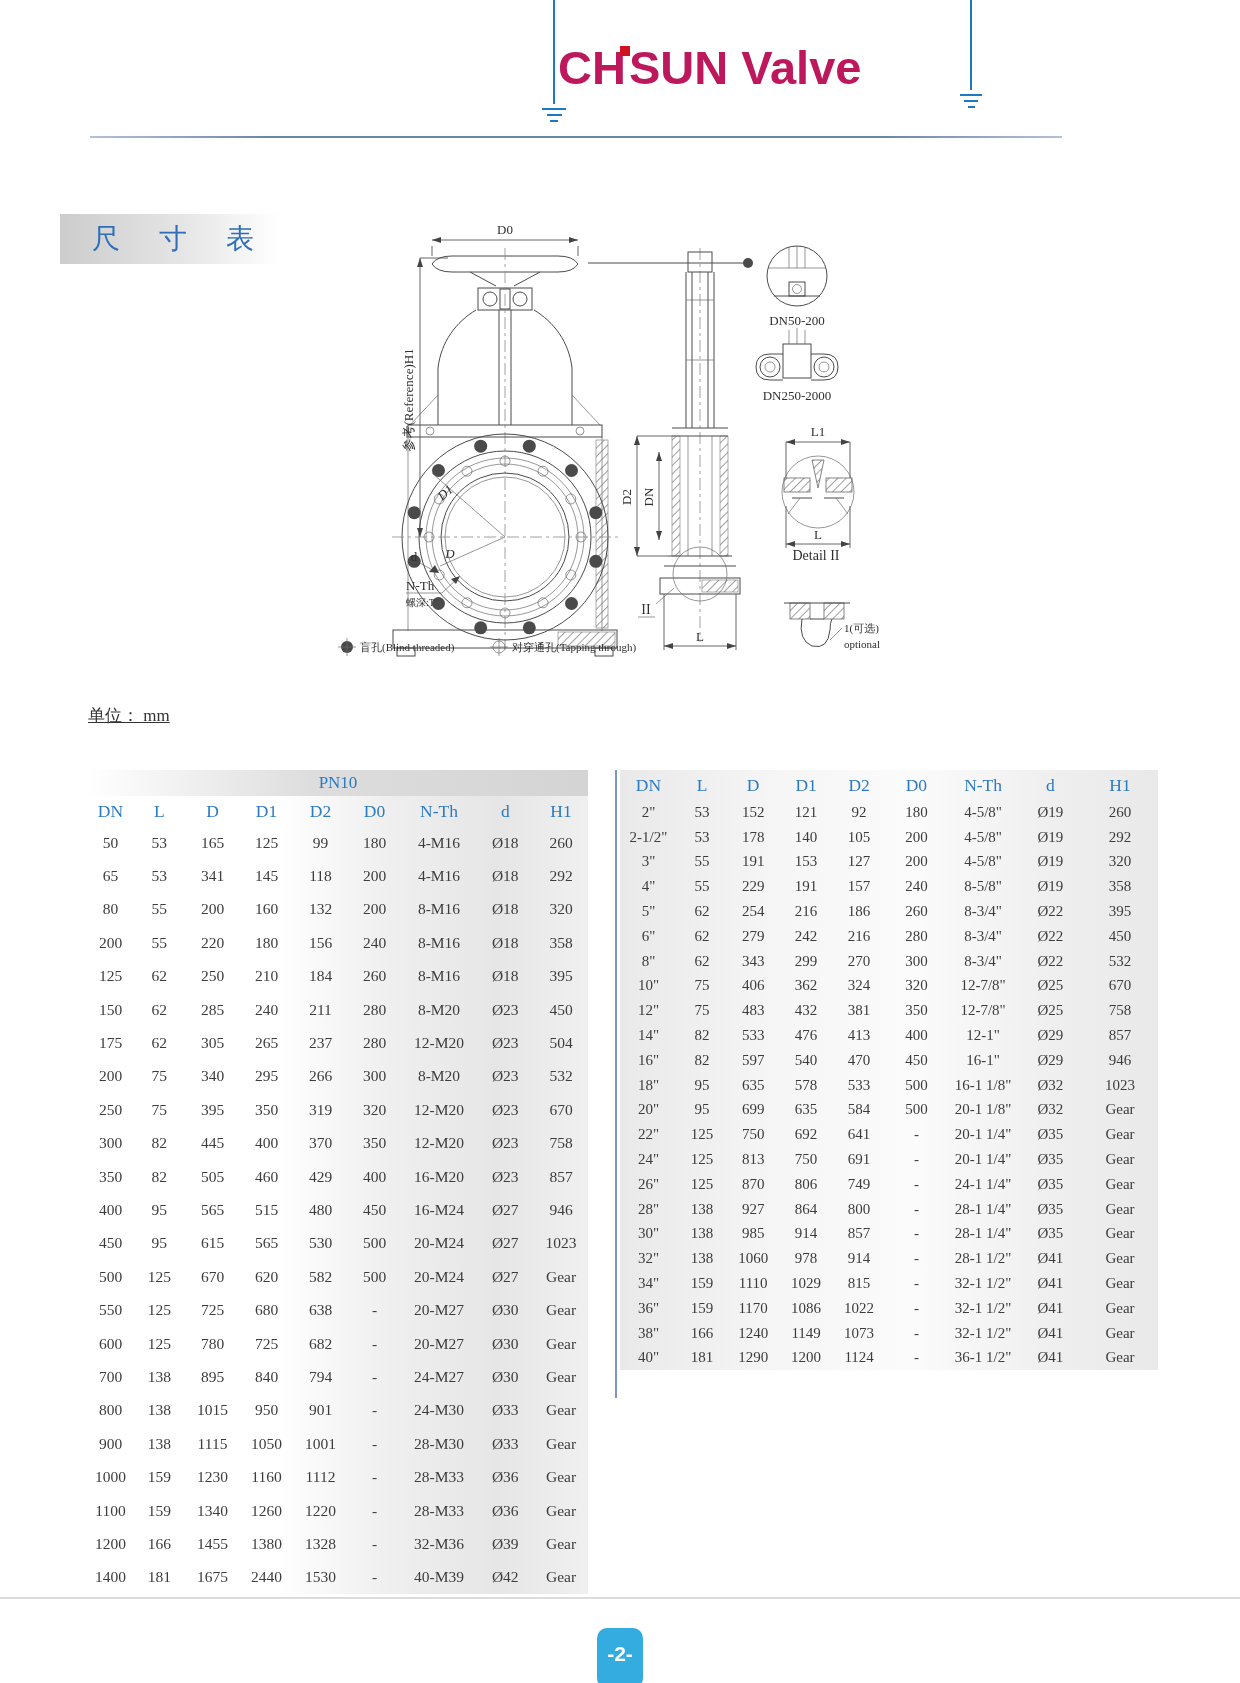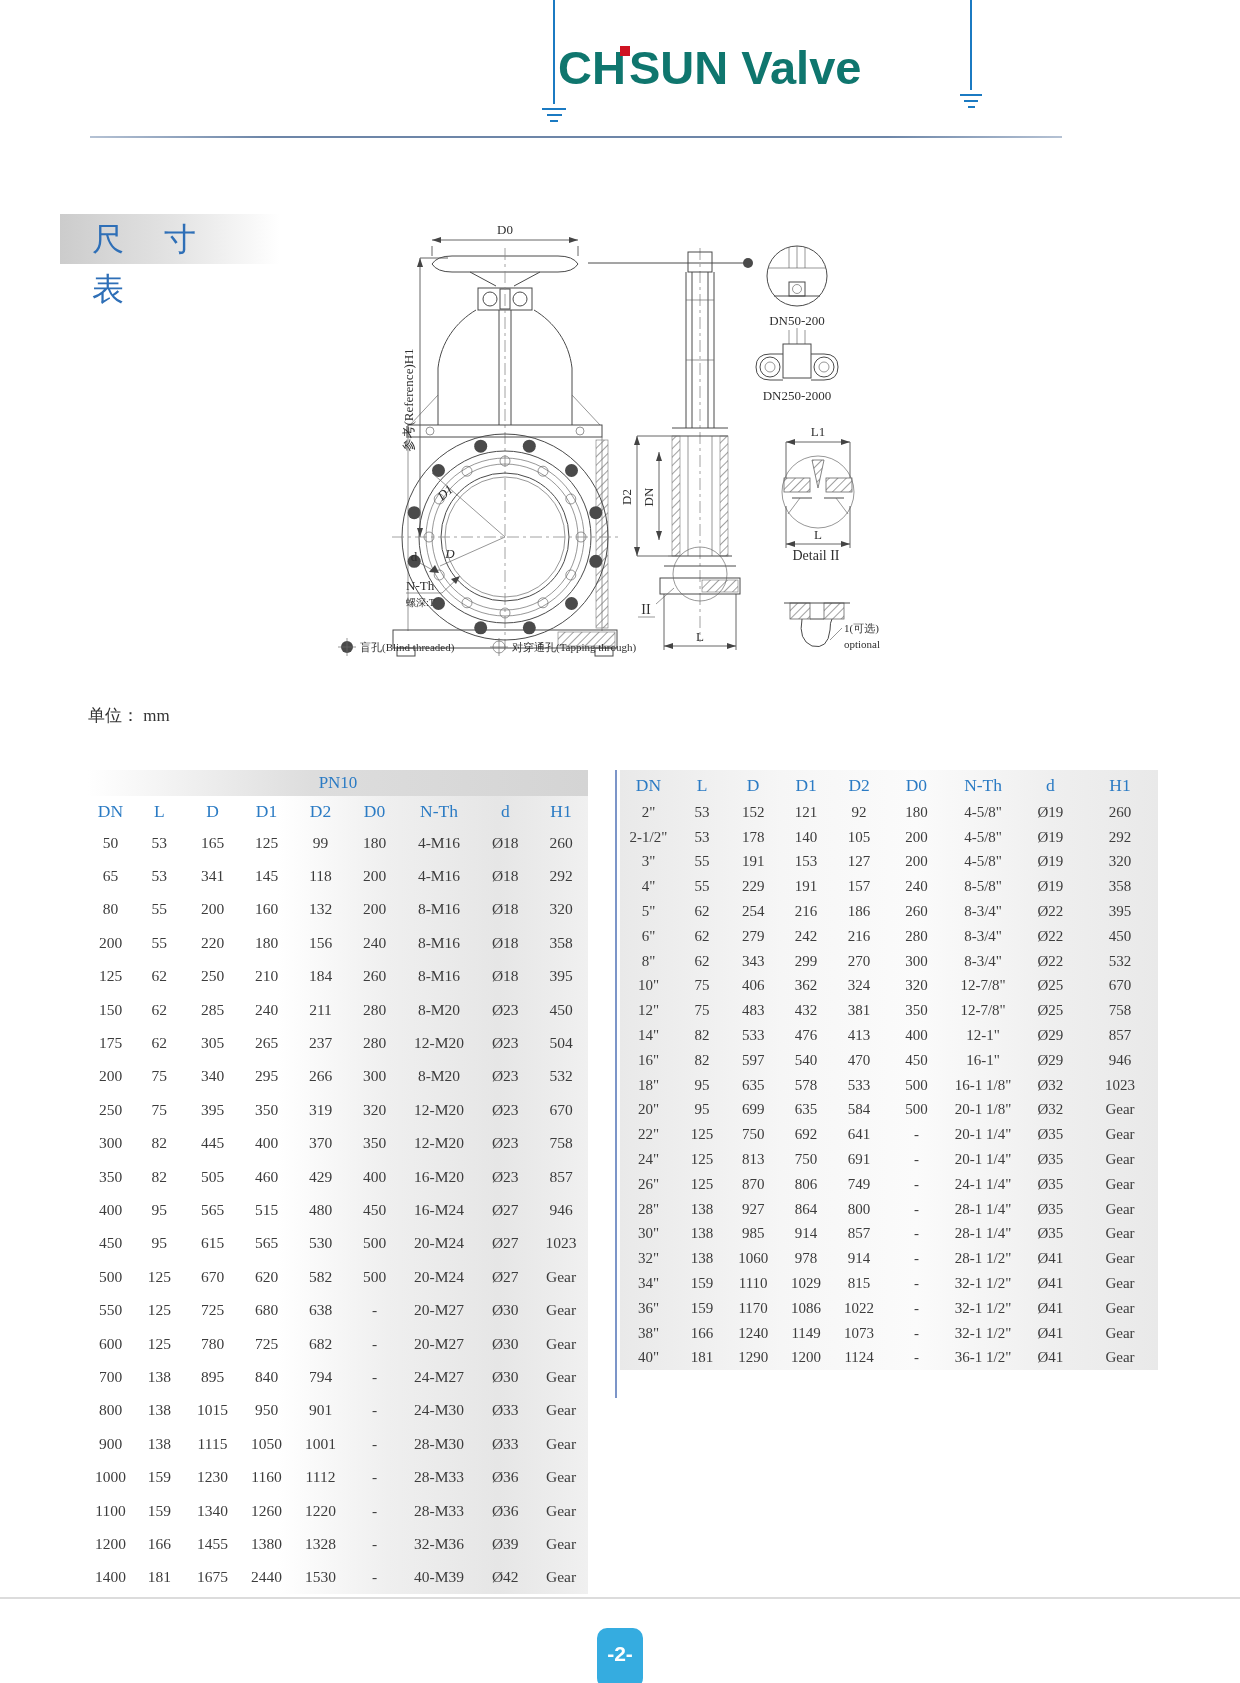--- a/index.html
+++ b/index.html
@@ -1,48 +1,48 @@
 <!DOCTYPE html>
 <html><head>
 <meta charset="utf-8">
 <style>
   html,body{margin:0;padding:0;background:#888;}
   .page{position:relative;width:1240px;height:1683px;background:#ffffff;overflow:hidden;
         font-family:"Liberation Serif",serif;}
 
   
   .logo{position:absolute;left:558px;top:40px;font-family:"Liberation Sans",sans-serif;
-        font-weight:bold;font-size:47px;color:#0f766e;white-space:nowrap;letter-spacing:0px;}
+        font-weight:bold;font-size:47px;color:#be185d;white-space:nowrap;letter-spacing:0px;}
   .logo-dot{display:inline-block;width:10px;height:10px;background:#cf1322;
         position:relative;top:-28px;margin:0 -1px 0 -6px;}
   .gnd{position:absolute;}
   .gnd .stem{width:2px;background:#1b7ac2;margin:0 auto;}
   .gnd .b{height:2px;background:#1b7ac2;margin:4px auto 0 auto;}
   .hdr-rule{position:absolute;left:90px;top:136px;width:972px;height:2px;
         background:linear-gradient(90deg,#b5c2d4,#6d86a8 18%,#6d86a8 82%,#b5c2d4);}
 
   
   .sec-banner{position:absolute;left:60px;top:214px;width:220px;height:50px;
         background:linear-gradient(90deg,#cccccc,#e5e5e5 55%,rgba(255,255,255,0));}
-  .sec-banner span{display:block;padding-left:32px;line-height:50px;font-size:32px;
+  .sec-banner span{display:block;padding-left:32px;line-height:50px;font-size:28px;
         letter-spacing:16px;color:#2e6fb7;}
 
   
   .drawing{position:absolute;left:325px;top:192px;width:660px;height:470px;}
   svg .ln{stroke:#4a4a4a;stroke-width:1;fill:none;}
   svg .thin{stroke:#6a6a6a;stroke-width:0.7;fill:none;}
   svg .cl{stroke:#8a8a8a;stroke-width:0.8;fill:none;stroke-dasharray:12 4 3 4;}
   svg .dim{stroke:#555;stroke-width:0.9;fill:none;}
   svg .arr{fill:#444;stroke:none;}
   svg text{fill:#2f2f2f;font-family:"Liberation Serif",serif;}
   svg .t13{font-size:13px;} svg .t11{font-size:11px;} svg .t10{font-size:10px;}
   svg .t14{font-size:14px;}
 
   
-  .units{position:absolute;left:88px;top:704px;font-size:17px;color:#333;}
+  .units{position:absolute;left:88px;top:704px;font-size:17px;color:#333;text-decoration:underline;}
 
   
   .tables{position:absolute;left:88px;top:770px;width:1070px;}
   .vtable{position:absolute;top:0;}
   .pn10{left:0;width:500px;
         background:linear-gradient(90deg,#ffffff 0%,#ffffff 38%,#efefef 60%,#e6e6e6 82%,#f0f0f0 100%);}
   .ansi{left:532px;width:538px;
         background:linear-gradient(90deg,#e9e9e9 0%,#f6f6f6 30%,#fbfbfb 55%,#efefef 80%,#e9e9e9 100%);}
   .band{height:26px;line-height:26px;text-align:center;font-size:17px;color:#2b7bc4;}
   .pn10 .band{background:linear-gradient(90deg,rgba(240,240,240,0),#dddddd 45%,#d4d4d4);}

